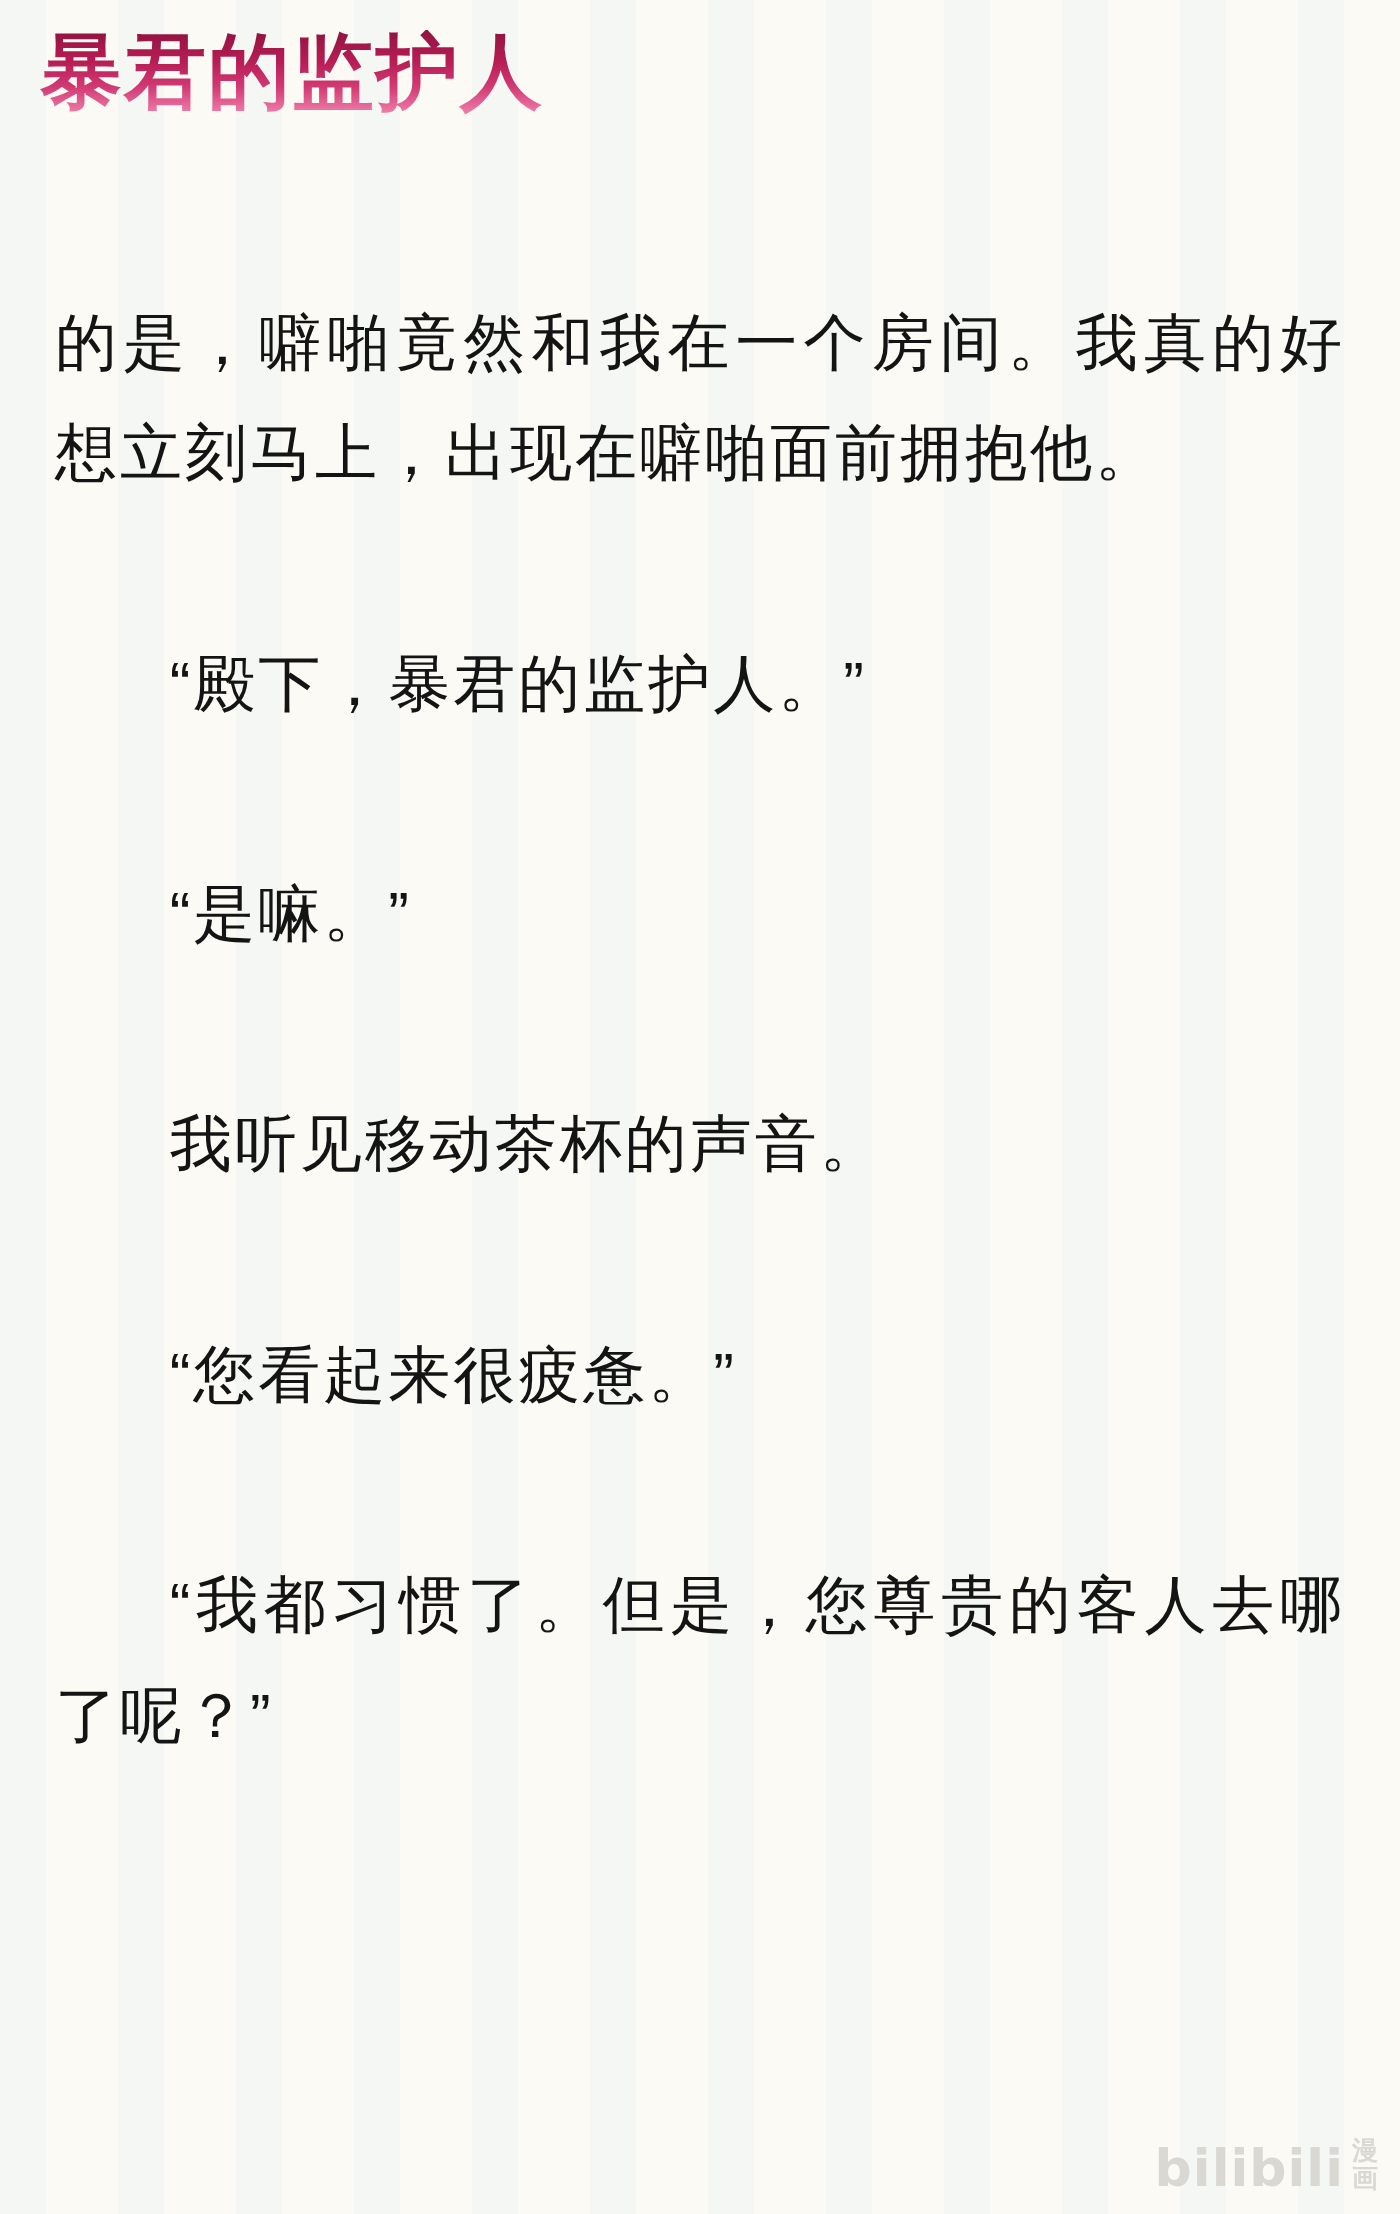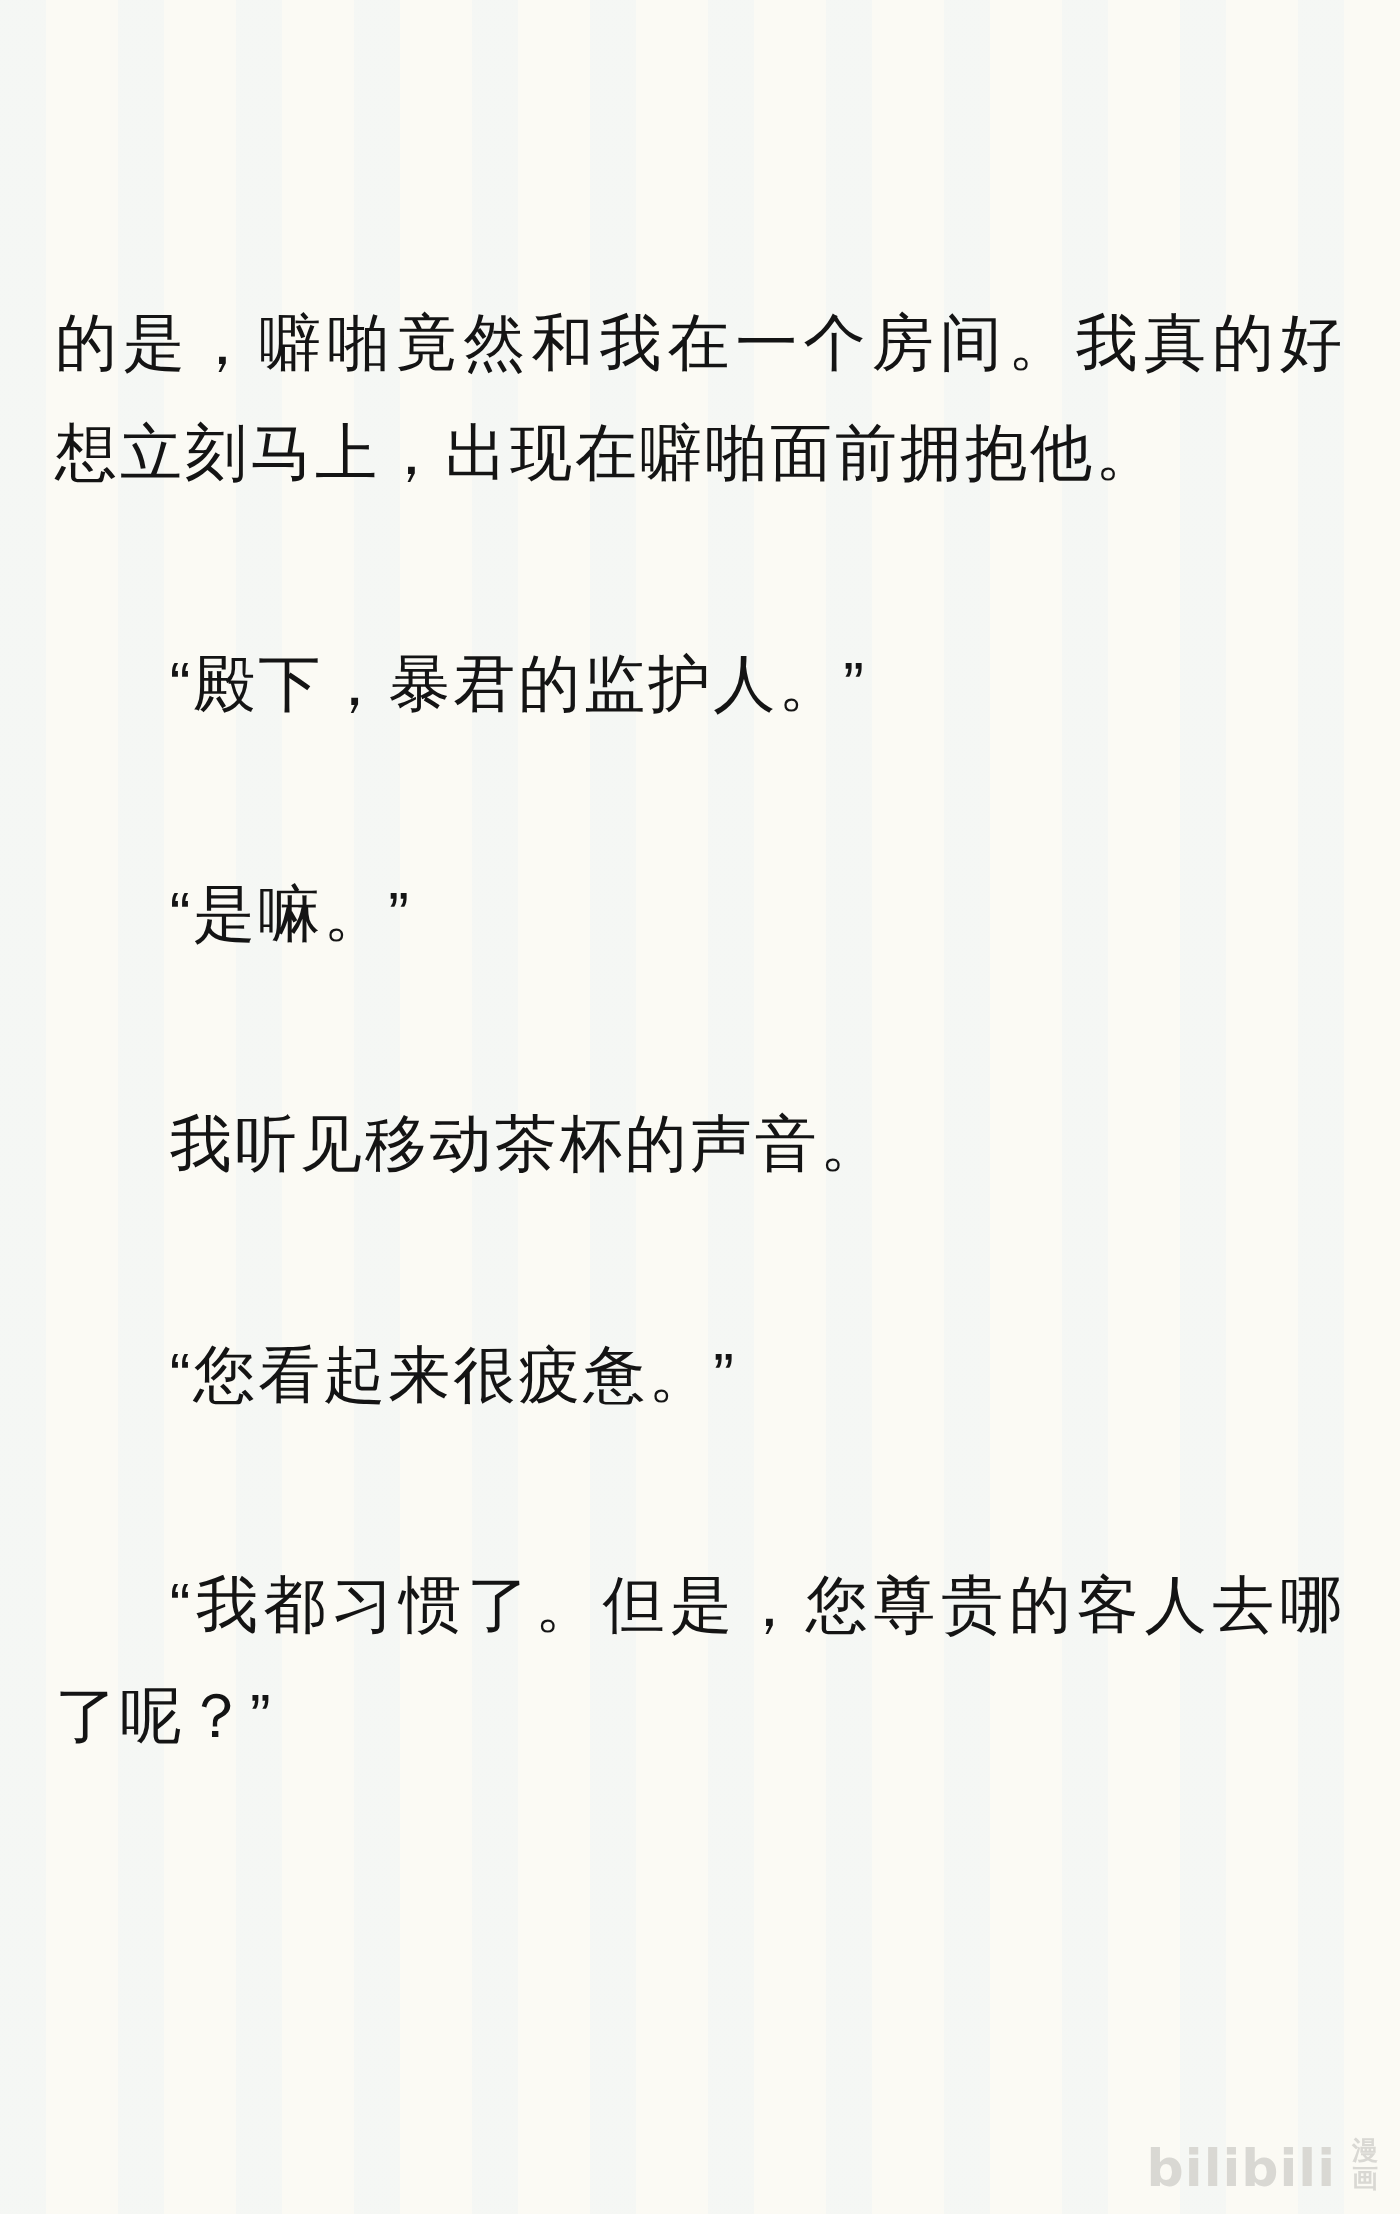--- a/index.html
+++ b/index.html
@@ -56,21 +56,21 @@
   }
   .content p { margin: 0 0 120px 0; }
   .content p.indent { text-indent: 1.85em; }
   
   .watermark {
     position: absolute;
     right: 22px;
     bottom: 22px;
     display: flex;
     align-items: flex-end;
-    gap: 16px;
+    gap: 8px;
     color: #d9d8d3;
     user-select: none;
   }
   .watermark .brand {
     font-size: 52px;
     font-weight: bold;
     letter-spacing: 1px;
     line-height: 0.9;
     font-family: "DejaVu Sans", sans-serif;
   }
@@ -81,20 +81,21 @@
     line-height: 1.05;
     font-weight: bold;
   }
 </style>
 </head>
 <body>
 
 <div id="page">
 
   <div class="logo">
+    <div class="line1">暴君的监护人</div>
   </div>
 
   <div class="content">
     <p>的是，噼啪竟然和我在一个房间。我真的好想立刻马上，出现在噼啪面前拥抱他。</p>
     <p class="indent">“殿下，暴君的监护人。”</p>
     <p class="indent">“是嘛。”</p>
     <p class="indent">我听见移动茶杯的声音。</p>
     <p class="indent">“您看起来很疲惫。”</p>
     <p class="indent">“我都习惯了。但是，您尊贵的客人去哪了呢？”</p>
   </div>

